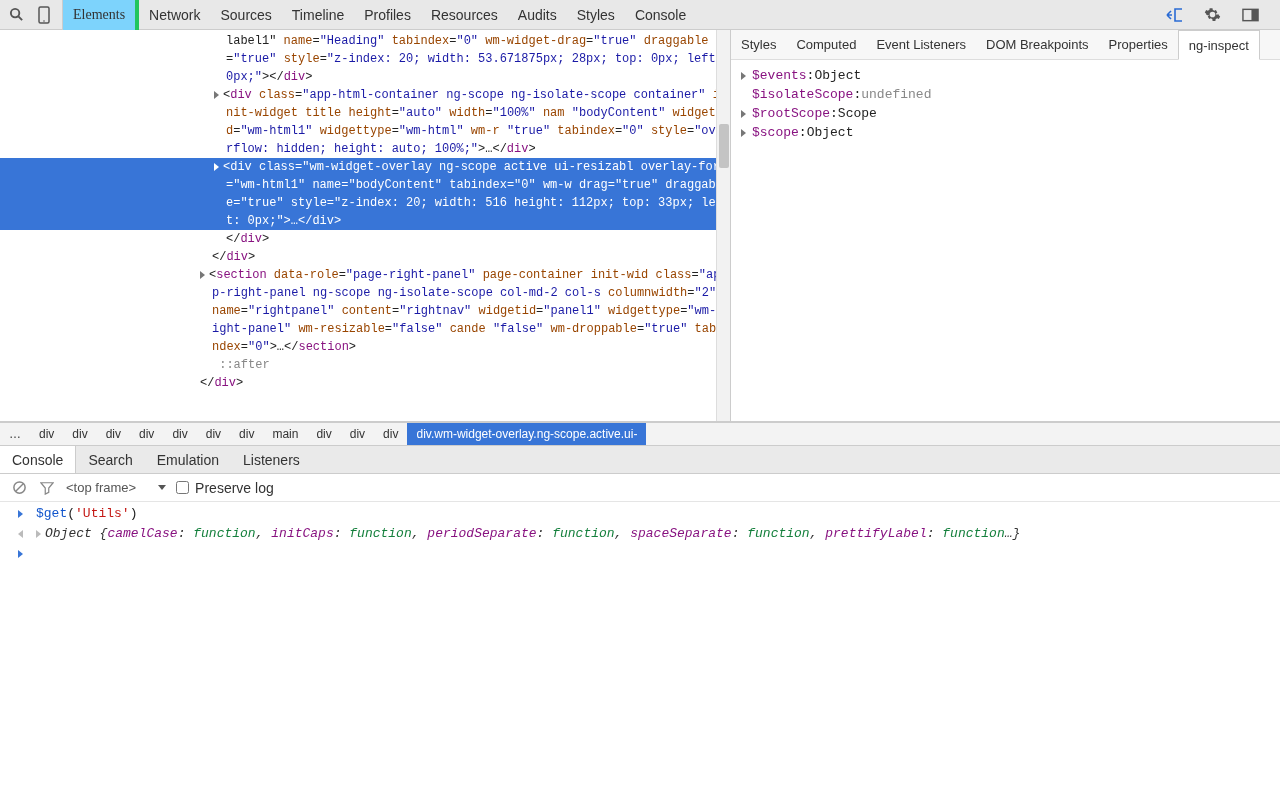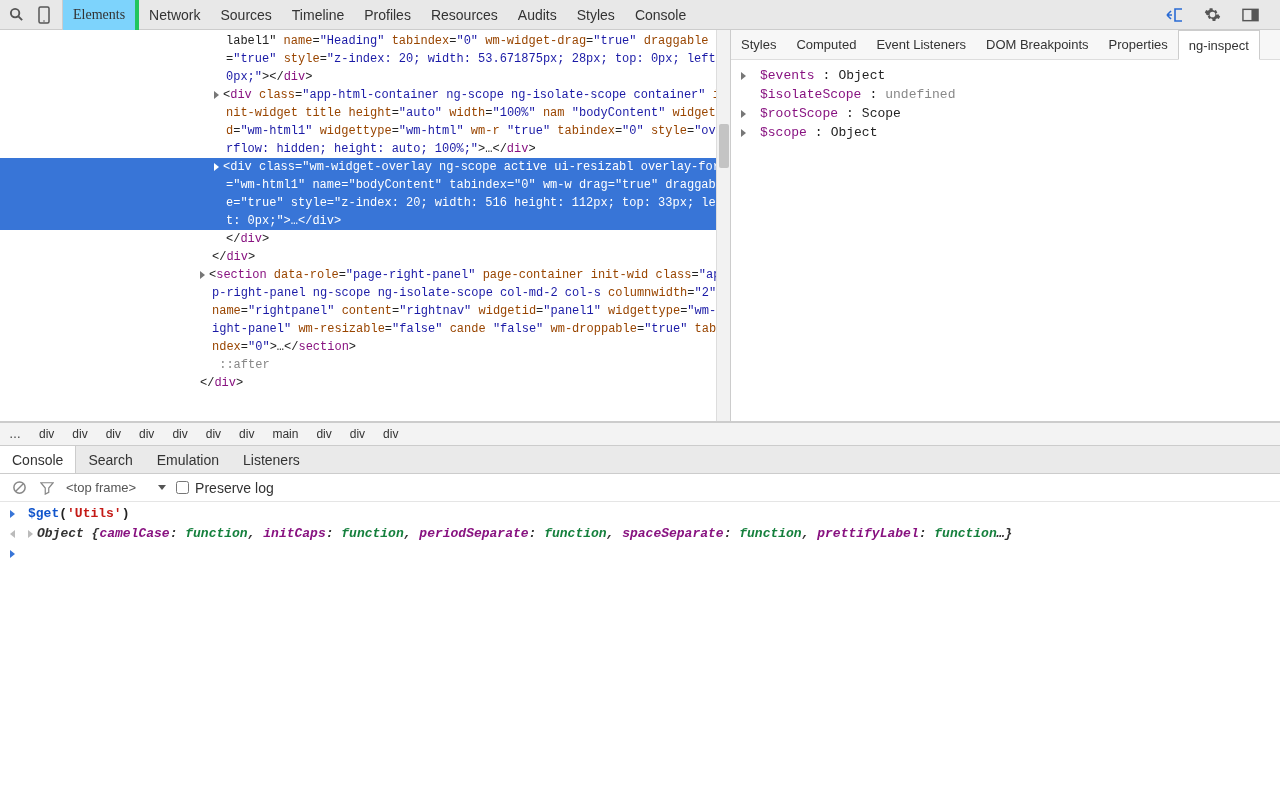--- a/index.html
+++ b/index.html
@@ -57,21 +57,21 @@
   .dom-scrollbar .thumb { position:absolute; left:2px; width:10px; background:#c4c4c4; border-radius:2px; top:94px; height:44px; }
 
   .side-pane { flex:1; display:flex; flex-direction:column; }
   .side-tabs { display:flex; height:30px; align-items:stretch; border-bottom:1px solid #ddd; background:#f7f7f7; }
   .side-tab { padding:0 10px; display:flex; align-items:center; font-size:13px; color:#333; }
   .side-tab.active { background:#fff; border:1px solid #ccc; border-bottom:1px solid #fff; margin-bottom:-1px; }
   .side-body {
     padding:6px 10px; font-family: Menlo, Consolas, "Courier New", monospace;
     font-size:13px; line-height:19px;
   }
-  .obj-row { display:flex; align-items:center; gap:8px; }
+  .obj-row { display:flex; align-items:center; gap:0; }
   .obj-arrow {
     display:inline-block; width:0; height:0;
     border-left:5px solid #777; border-top:4px solid transparent; border-bottom:4px solid transparent;
     margin-right:6px;
   }
   .obj-arrow.spacer { visibility:hidden; }
   .obj-key { color:#881280; }
   .obj-punct { color:#222; }
   .obj-val-obj { color:#222; }
   .obj-val-undef { color:#888; }
@@ -102,22 +102,21 @@
   .frame-select .dd {
     display:inline-block; width:0; height:0;
     border-left:4px solid transparent; border-right:4px solid transparent; border-top:5px solid #555;
   }
   .preserve { display:flex; align-items:center; gap:6px; font-size:14px; color:#333; }
   .preserve input { width:13px; height:13px; }
 
   
   .console-body {
     font-family: Menlo, Consolas, "Courier New", monospace; font-size:13px; line-height:20px;
-    padding:2px 0;
-    font-weight:bold;
+    padding:2px 8px;
   }
   .con-row { display:flex; align-items:flex-start; padding:0 10px; }
   .con-gutter { width:18px; flex-shrink:0; color:#3875d7; text-align:left; }
   .con-text { flex:1; white-space:pre-wrap; word-break:break-word; }
   .c-blue { color:#1155cc; }
   .c-str { color:#c41a16; }
   .c-obj { color:#333; font-style:italic; }
   .c-key { color:#881280; font-style:italic; }
   .c-fn  { color:#15803d; font-style:italic; }
   .chev-right {
@@ -244,20 +243,21 @@
     <div class="crumb">div</div>
     <div class="crumb">div</div>
     <div class="crumb">div</div>
     <div class="crumb">div</div>
     <div class="crumb">div</div>
     <div class="crumb">div</div>
     <div class="crumb">main</div>
     <div class="crumb">div</div>
     <div class="crumb">div</div>
     <div class="crumb">div</div>
+    <div class="crumb active">div.wm-widget-overlay.ng-scope.active.ui-</div>
   </div>
 
 <div class="drawer-tabs">
     <div class="drawer-tab active">Console</div>
     <div class="drawer-tab">Search</div>
     <div class="drawer-tab">Emulation</div>
     <div class="drawer-tab">Listeners</div>
   </div>
 
 <div class="console-toolbar">

